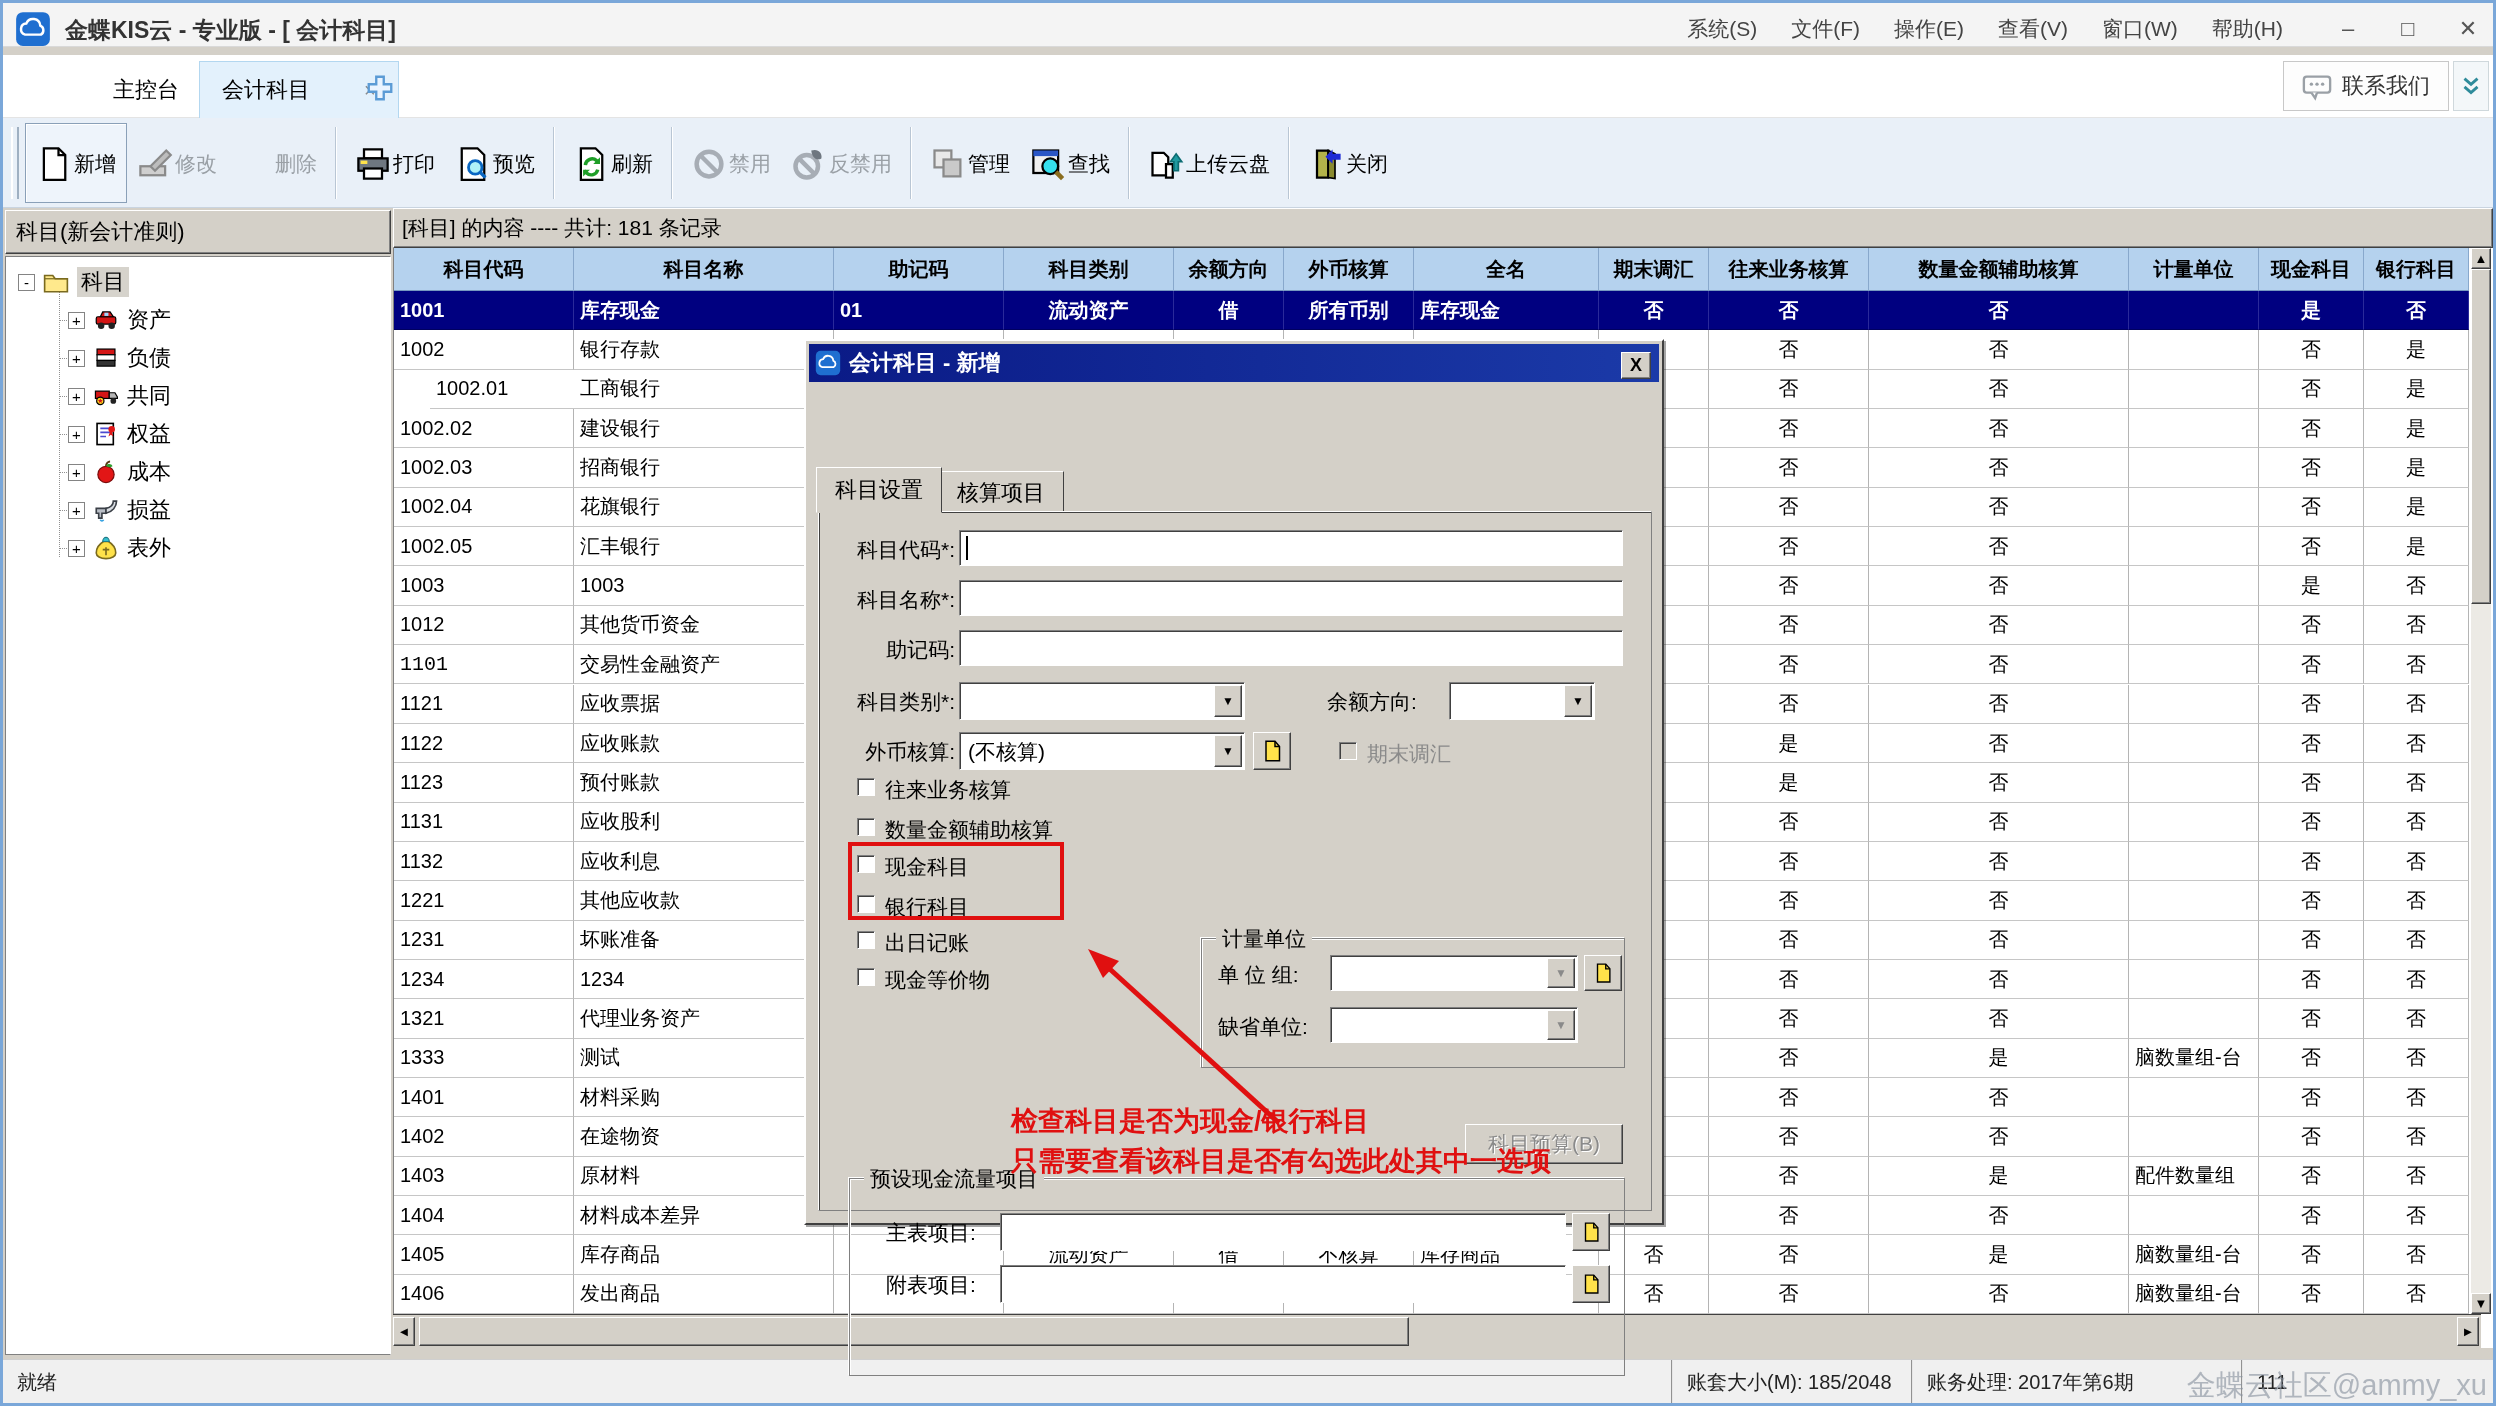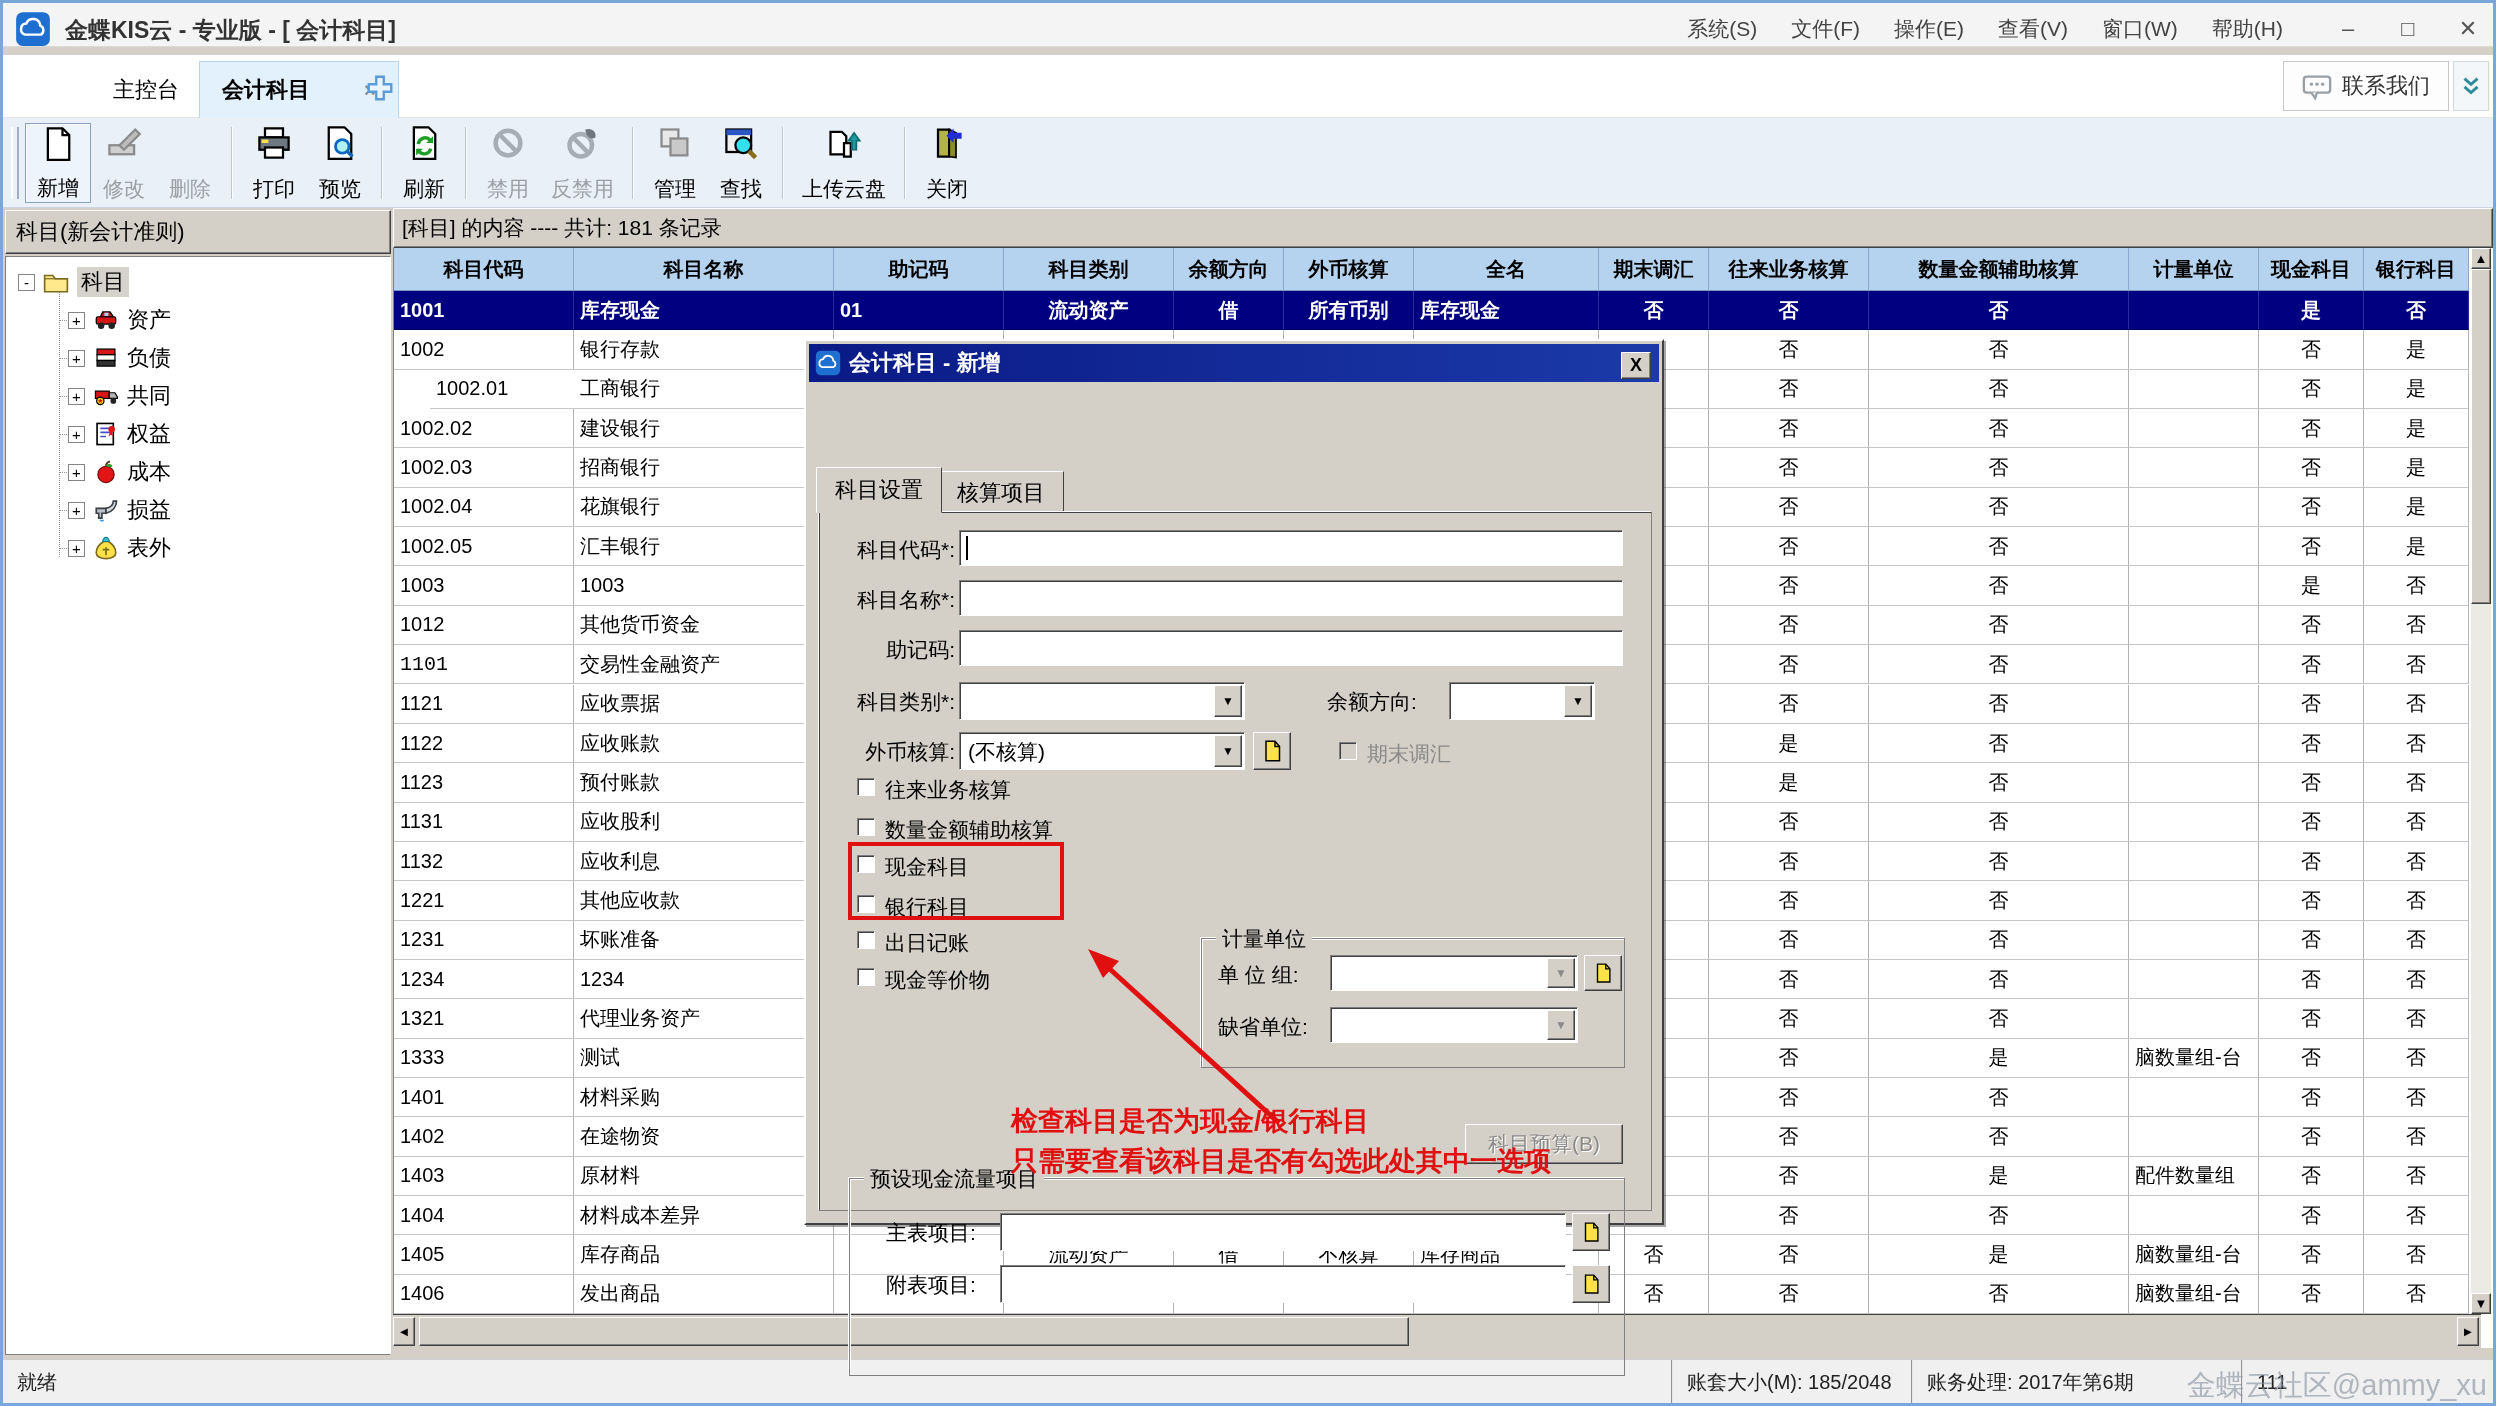--- a/index.html
+++ b/index.html
@@ -17,30 +17,30 @@
   .titlebar{left:0;top:0;width:2490px;height:44px;background:#f4f4f4;border-bottom:1px solid #d9d9d9;}
   .app-logo{left:12px;top:8px;width:36px;height:36px;}
   .app-title{left:62px;top:12px;font-size:23px;font-weight:700;color:#333;}
   .menubar{right:210px;top:0;height:52px;display:flex;align-items:center;gap:34px;font-size:21px;color:#444;}
   .menu-item{cursor:default;}
   .win-controls{right:8px;top:0;height:52px;display:flex;align-items:center;gap:26px;font-size:22px;color:#555;}
   .win-btn{width:34px;text-align:center;}
   
   .tabbar{left:0;top:52px;width:2490px;height:63px;background:#fff;border-bottom:1px solid #e4e4e4;}
   .tab{position:absolute;top:6px;height:57px;display:flex;align-items:center;padding:0 22px;font-size:22px;}
-  .tab.active{background:#e3f1fc;border:1px solid #b3d7f0;border-bottom:none;font-weight:700;gap:42px;}
+  .tab.active{background:#e3f1fc;border:1px solid #b3d7f0;border-bottom:none;font-weight:400;gap:42px;}
   .tab-close{margin-left:12px;color:#8a8a8a;font-size:20px;}
   .newtab{position:absolute;top:18px;width:30px;height:30px;}
   .contact-btn{position:absolute;right:44px;top:6px;height:50px;display:flex;align-items:center;gap:10px;
     padding:0 18px;border:1px solid #c8c8c8;background:#fdfdfd;font-size:22px;color:#333;}
   .chev-btn{position:absolute;right:4px;top:6px;width:36px;height:50px;background:#f3f7f9;border:1px solid #cfd8dc;display:flex;align-items:center;justify-content:center;}
   
   .toolbar{left:0;top:115px;width:2490px;height:90px;background:#e9f0f8;border-bottom:1px solid #c9d4e0;display:flex;align-items:center;padding-left:6px;}
   .grip{width:8px;height:72px;border-left:2px solid #fff;border-right:2px solid #9fb0c2;margin:0 6px 0 2px;}
-  .tb-item{height:80px;min-width:66px;padding:2px 10px 0;display:flex;flex-direction:column;align-items:center;justify-content:space-between;font-size:21px;gap:2px;}
+  .tb-item{height:80px;min-width:66px;padding:2px 10px 0;display:flex;flex-direction:row;align-items:center;justify-content:flex-end;font-size:21px;gap:2px;}
   .tb-item svg{width:36px;height:36px;}
   .tb-item.disabled{color:#9aa0a6;}
   .tb-item.pressed{border:1px solid #8aa0b8;box-shadow:inset 1px 1px 0 #fff;background:#eef4fb;}
   .tb-sep{width:2px;height:72px;background:#b9c6d4;border-right:1px solid #fff;margin:0 8px;}
   
   .left-head{left:2px;top:207px;width:386px;height:44px;font-size:22px;display:flex;align-items:center;padding-left:10px;}
   .tree-wrap{left:2px;top:253px;width:386px;height:1099px;background:#fff;border:1px solid #808080;border-right-color:#fff;overflow:hidden;}
   .tree-row{position:absolute;height:34px;display:flex;align-items:center;gap:8px;font-size:22px;white-space:nowrap;}
   .expander{width:17px;height:17px;background:#fff;border:1px solid #848484;font-size:15px;line-height:15px;text-align:center;color:#000;flex:none;}
   .tree-label.sel{background:#d6d3cc;padding:0 4px;}

